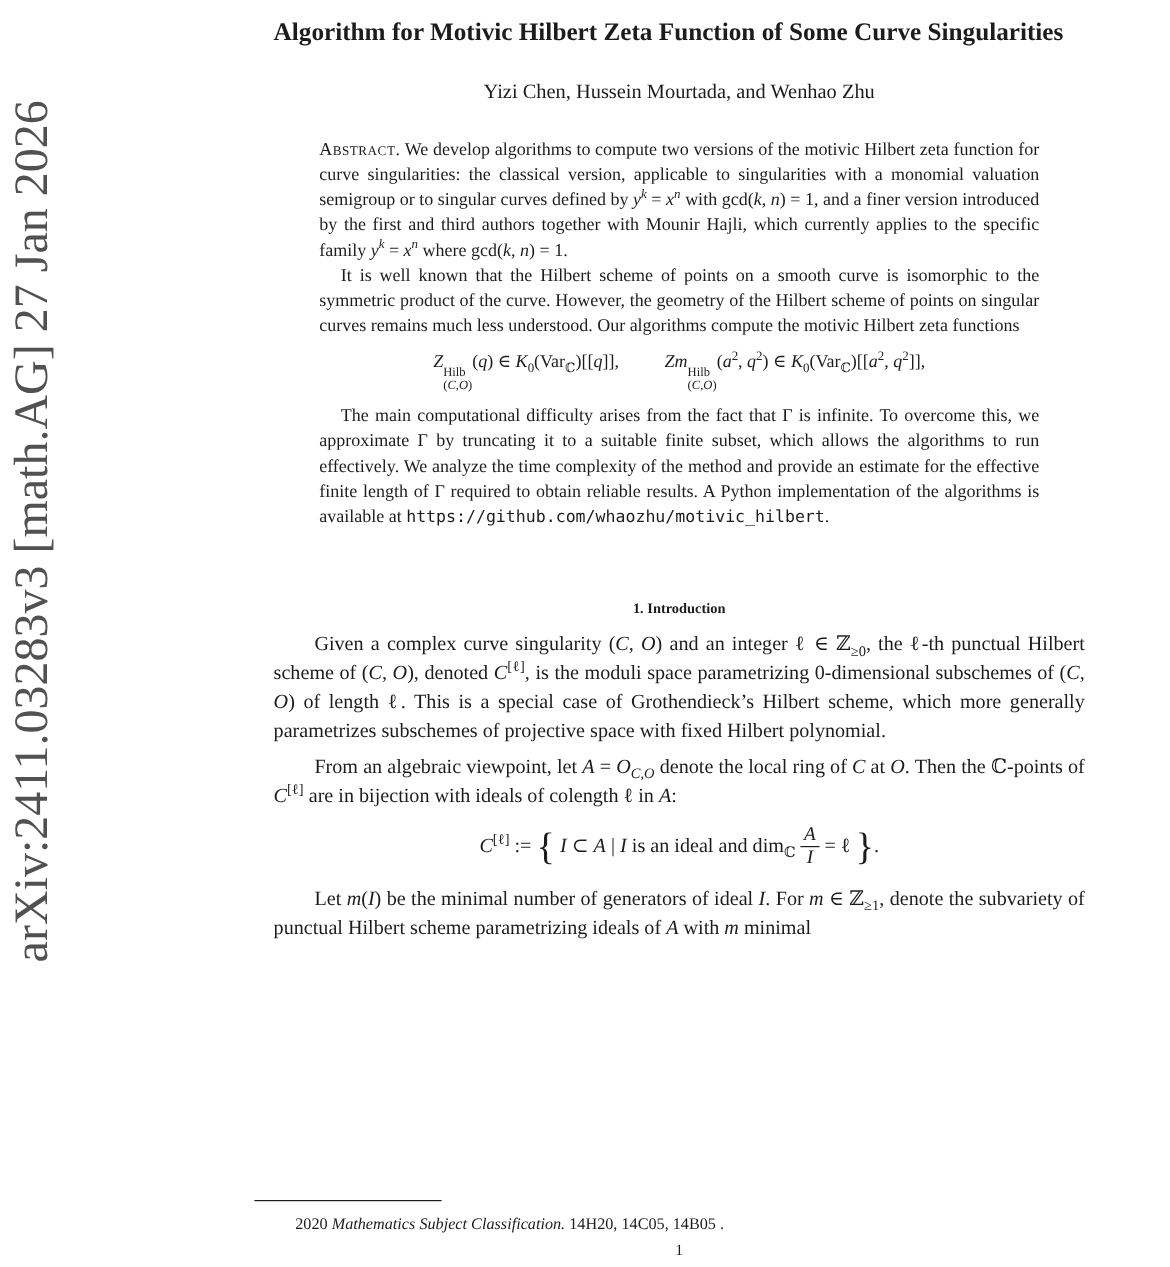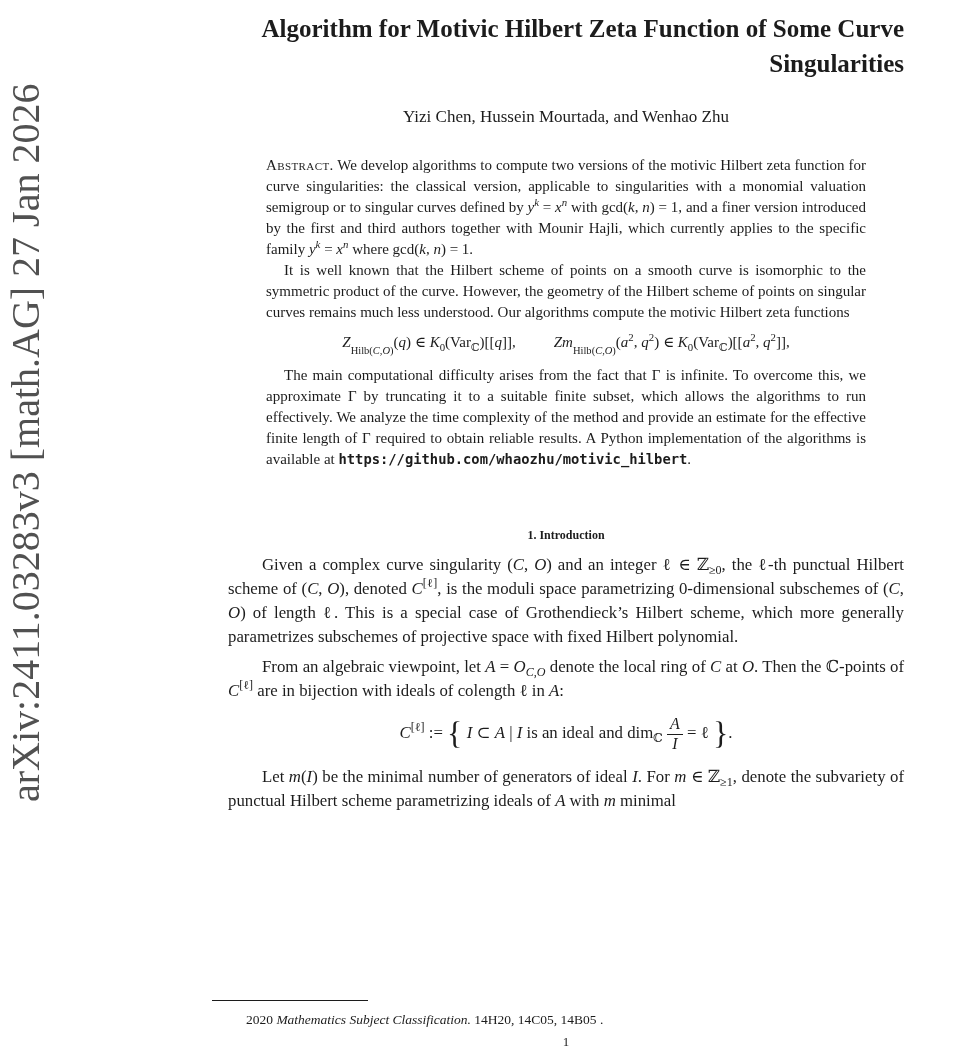--- a/index.html
+++ b/index.html
@@ -25,23 +25,23 @@
   }
   .content {
     position: absolute;
     left: 228px;
     top: 0;
     width: 676px;
   }
   .title {
     margin: 12px auto 0;
     max-width: 700px;
-    text-align: right;
+    text-align: left;
     font-weight: bold;
-    font-size: 25px;
+    font-size: 21px;
     line-height: 1.38;
   }
   .authors {
     margin-top: 26px;
     text-align: center;
     font-size: 17px;
   }
   .abstract {
     margin: 28px auto 0;
     width: 600px;
@@ -74,20 +74,21 @@
   .body-text p { text-indent: 34px; margin-top: 6px; }
   .display-eq {
     margin: 12px 0 12px;
     text-align: center;
     font-size: 16.8px;
     text-indent: 0;
   }
   sup, sub { font-size: 0.72em; line-height: 0; }
   .ss {
     display: inline-flex;
+    flex-direction: column;
     align-items: flex-start;
     font-size: 0.7em;
     line-height: 1.1;
     vertical-align: -0.65em;
   }
   .ss .sst, .ss .ssb { display: block; }
   .frac {
     display: inline-flex;
     flex-direction: column;
     text-align: center;
@@ -98,21 +99,20 @@
   .frac .fn { border-bottom: 1px solid currentColor; padding: 0 3px; }
   .frac .fd { padding: 0 3px; }
   .bigbrace {
     font-size: 1.9em;
     vertical-align: middle;
     line-height: 0;
   }
   .mono {
     font-family: "DejaVu Sans Mono", "Liberation Mono", monospace;
     font-size: 0.92em;
-    font-weight: bold;
   }
   .footnote {
     position: absolute;
     left: 212px;
     top: 1000px;
     width: 676px;
     font-size: 13.5px;
   }
   .footnote-rule {
     width: 156px;

